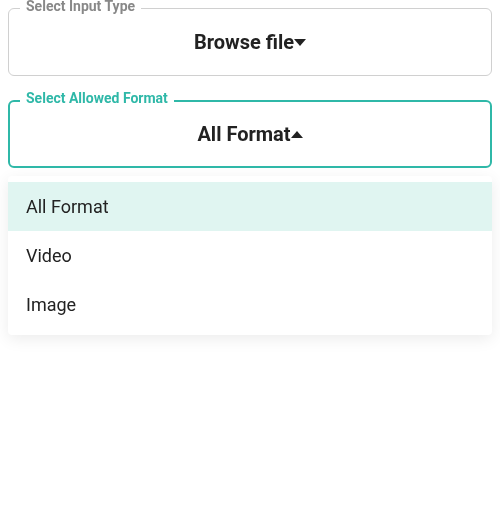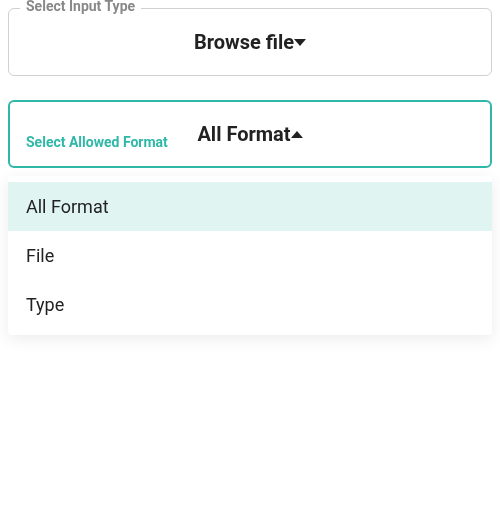--- a/index.html
+++ b/index.html
@@ -19,21 +19,20 @@
       position: absolute;
       top: -10px;
       left: 12px;
       background: #fff;
       padding: 0 6px;
       font-size: 14px;
       color: #888;
     }
     .field-label.accent {
       color: #2fb8a8;
-      margin-top: 44px;
     }
     .select-box {
       width: 100%;
       height: 68px;
       border: 1.5px solid #d0d0d0;
       border-radius: 6px;
       padding: 0 16px;
       display: flex;
       align-items: center;
       justify-content: center;
@@ -90,15 +89,15 @@
 <div class="field-wrap" style="margin-bottom:0;">
   <span class="field-label accent">Select Allowed Format</span>
   <div class="select-box accent">
     <span class="select-value">All Format</span>
     <span class="arrow up"></span>
   </div>
 </div>
 
 <div class="dropdown">
   <div class="dropdown-item selected">All Format</div>
-  <div class="dropdown-item">File</div>
-  <div class="dropdown-item">Type</div>
+  <div class="dropdown-item">Video</div>
+  <div class="dropdown-item">Image</div>
 </div>
 
 </body></html>

